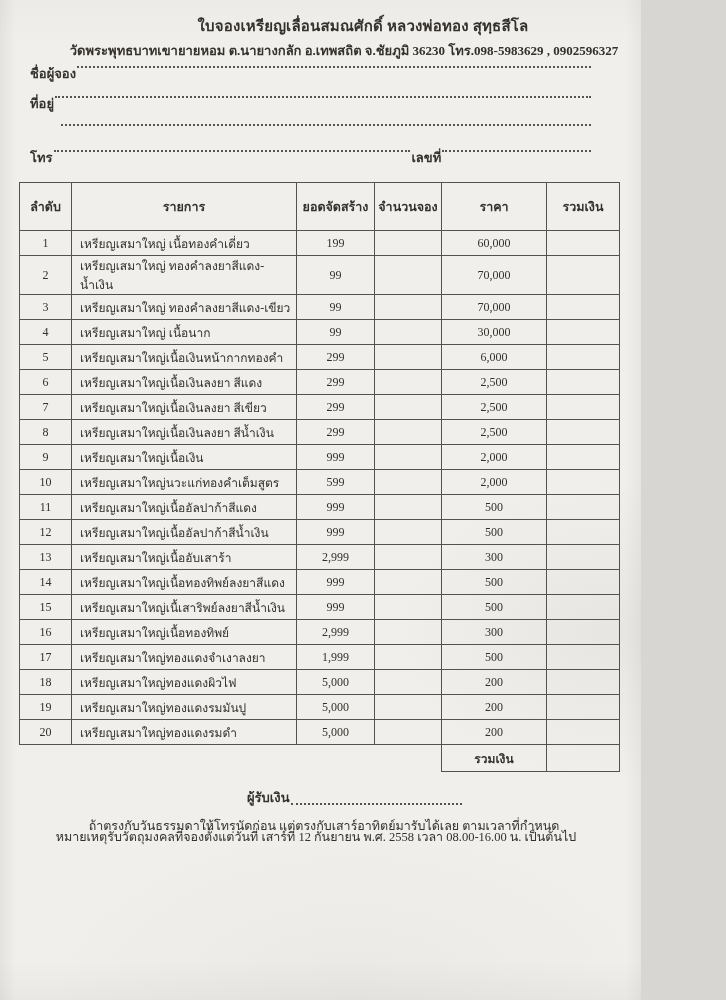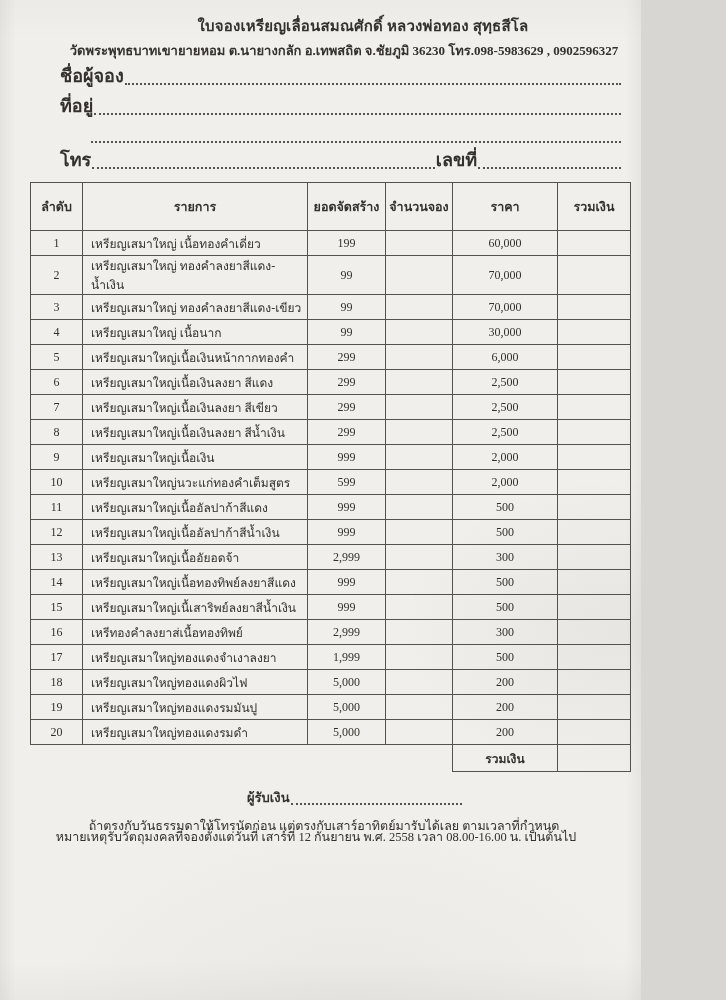--- a/index.html
+++ b/index.html
@@ -21,27 +21,27 @@
   .title {
     position:absolute; top:14px; left:0; width:726px;
     text-align:center; font-size:15px; font-weight:bold; letter-spacing:0.2px;
   }
   .address {
     position:absolute; top:40px; left:0; width:640px;
     text-align:center; font-size:13px; font-weight:600;margin-left:24px;
   }
   .fline {
     position:absolute; left:30px; width:562px; height:22px;
-    display:flex; align-items:flex-end; font-size:18px; font-weight:600;margin-left:30px;
+    display:flex; font-size:13px; font-weight:600;
   }
   .fline .lbl { white-space:nowrap; line-height:1.2; }
   .dots { flex-grow:1; border-bottom:2px dotted #57524b; margin:0 1px 3px 1px; height:0; }
 
   table.order {
-    position:absolute; left:30px; top:182px; width:600px;
+    position:absolute; left:19px; top:182px; width:600px;
     border-collapse:collapse; table-layout:fixed;
     font-size:12px; color:#34302b;
   }
   table.order th, table.order td { border:1px solid #56524b; padding:0; }
   table.order thead th { height:47px; font-weight:600; font-size:12.5px; vertical-align:middle; }
   table.order tbody td { height:24px; text-align:center; vertical-align:middle; }
   table.order tbody td.item { text-align:left; padding-left:8px; font-size:12px; }
   table.order tfoot td { height:26px; text-align:center; font-weight:600; }
   table.order tfoot td.ghost { border:none; }
 
@@ -209,21 +209,21 @@
           <td>12</td>
           <td class="item">เหรียญเสมาใหญ่เนื้ออัลปาก้าสีน้ำเงิน</td>
           <td>999</td>
           <td></td>
           <td>500</td>
           <td></td>
         </tr>
 
         <tr>
           <td>13</td>
-          <td class="item">เหรียญเสมาใหญ่เนื้ออัยอดจ้า</td>
+          <td class="item">เหรียญเสมาใหญ่เนื้ออับเสาร้า</td>
           <td>2,999</td>
           <td></td>
           <td>300</td>
           <td></td>
         </tr>
 
         <tr>
           <td>14</td>
           <td class="item">เหรียญเสมาใหญ่เนื้อทองทิพย์ลงยาสีแดง</td>
           <td>999</td>
@@ -236,21 +236,21 @@
           <td>15</td>
           <td class="item">เหรียญเสมาใหญ่เนื้เสาริพย์ลงยาสีน้ำเงิน</td>
           <td>999</td>
           <td></td>
           <td>500</td>
           <td></td>
         </tr>
 
         <tr>
           <td>16</td>
-          <td class="item">เหรีทองคำลงยาส่เนื้อทองทิพย์</td>
+          <td class="item">เหรียญเสมาใหญ่เนื้อทองทิพย์</td>
           <td>2,999</td>
           <td></td>
           <td>300</td>
           <td></td>
         </tr>
 
         <tr>
           <td>17</td>
           <td class="item">เหรียญเสมาใหญ่ทองแดงจำเงาลงยา</td>
           <td>1,999</td>

